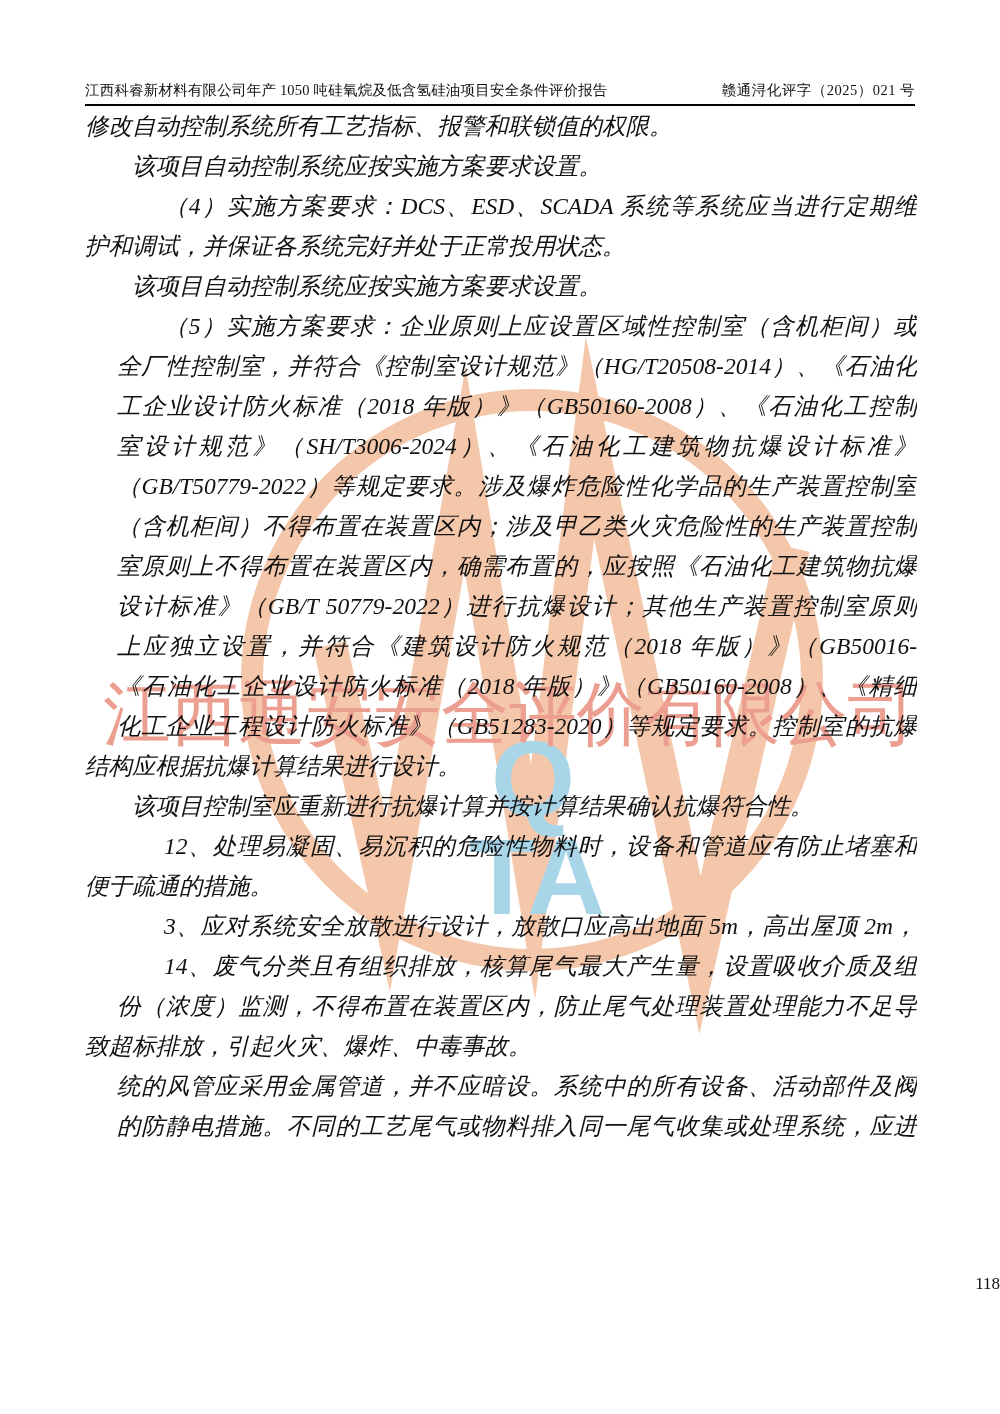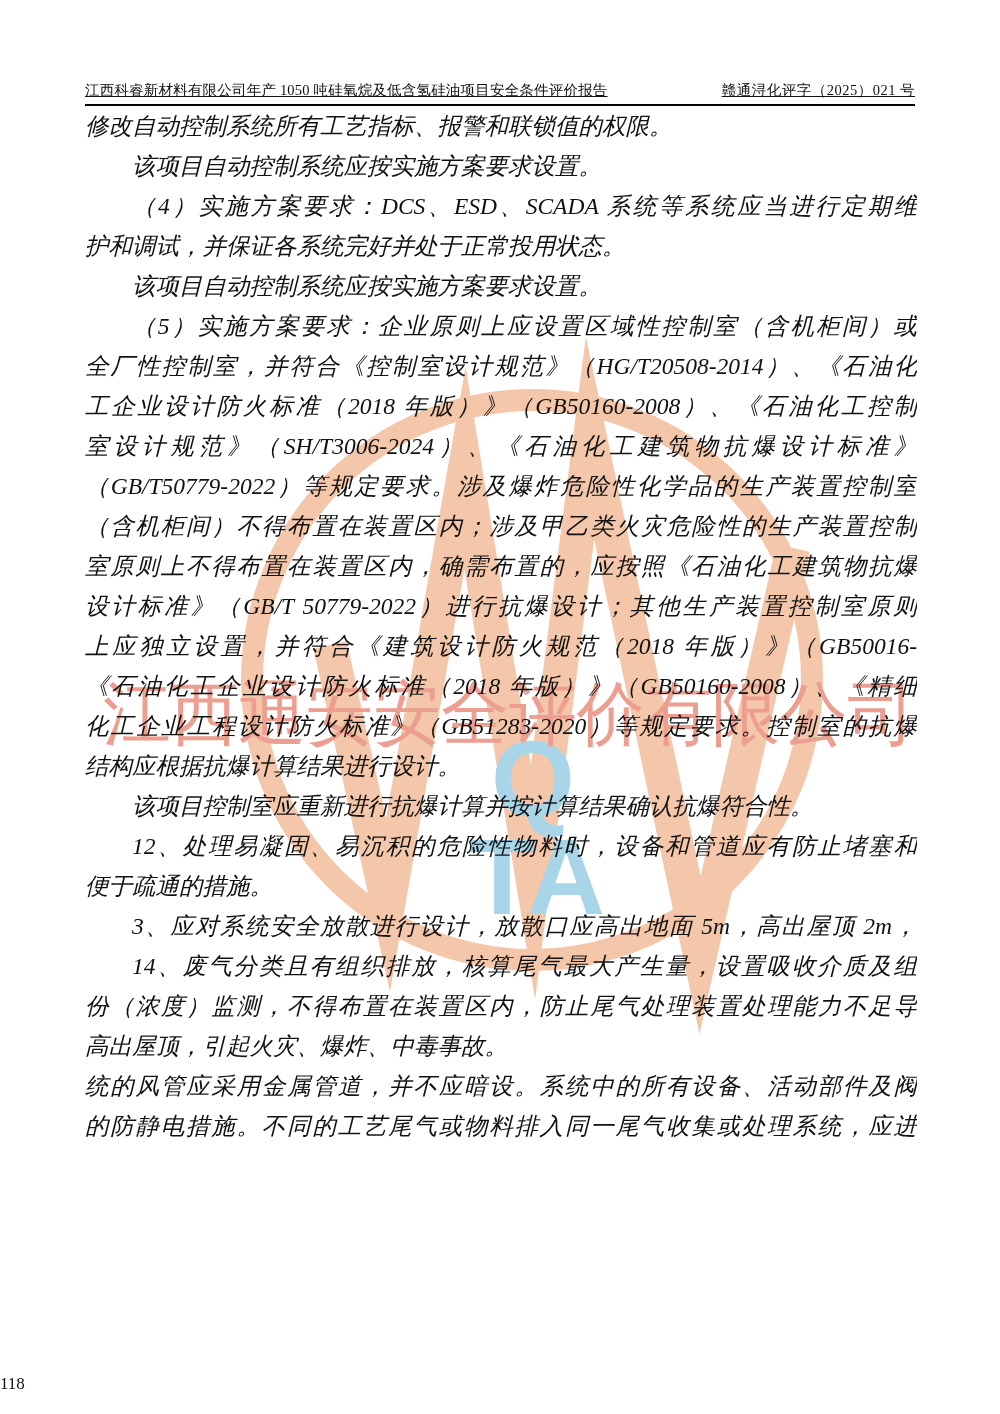--- a/index.html
+++ b/index.html
@@ -29,21 +29,20 @@
     left: 85px; top: 72px;
     width: 830px;
     height: 34px;
     border-bottom: 2px solid #000000;
     display: flex;
     justify-content: space-between;
     align-items: flex-end;
     padding-bottom: 4px;
     font-size: 14.5px;
     z-index: 2;
-    text-decoration: underline;
   }
   .header .h-left  { letter-spacing: 0.2px; }
   .header .h-right { letter-spacing: 0.5px; }
 
   
   .body-text {
     position: absolute;
     left: 85px; top: 106px;
     width: 832px;
     z-index: 1;
@@ -52,29 +51,30 @@
     height: 40px;
     line-height: 40px;
     font-size: 23.5px;
     overflow: hidden;
     text-align: left;
     font-style: italic;
   }
   .line.full {
     text-align: justify;
     text-align-last: justify;
+    margin-left: 32px;
   }
   .line.indent { text-indent: 47px; }
 
   
   .page-number {
     position: absolute;
-    left: 0; top: 1374px;
+    left: 0; top: 1274px;
     width: 100%;
-    text-align: left;
+    text-align: right;
     font-size: 17px;
     z-index: 1;
   }
 </style>
 </head>
 <body>
 
 <div class="page">
 
   <svg class="watermark" viewBox="0 0 1000 1414" xmlns="http://www.w3.org/2000/svg">
@@ -111,20 +111,20 @@
       <div class="line full">上应独立设置，并符合《建筑设计防火规范（2018 年版）》（GB50016-2014）、</div>
       <div class="line full">《石油化工企业设计防火标准（2018 年版）》（GB50160-2008）、《精细</div>
       <div class="line full">化工企业工程设计防火标准》（GB51283-2020）等规定要求。控制室的抗爆</div>
       <div class="line">结构应根据抗爆计算结果进行设计。</div>
       <div class="line indent">该项目控制室应重新进行抗爆计算并按计算结果确认抗爆符合性。</div>
       <div class="line indent full">12、处理易凝固、易沉积的危险性物料时，设备和管道应有防止堵塞和</div>
       <div class="line">便于疏通的措施。</div>
       <div class="line indent full">3、应对系统安全放散进行设计，放散口应高出地面 5m，高出屋顶 2m，</div>
       <div class="line indent full">14、废气分类且有组织排放，核算尾气最大产生量，设置吸收介质及组</div>
       <div class="line full">份（浓度）监测，不得布置在装置区内，防止尾气处理装置处理能力不足导</div>
-      <div class="line">高出屋顶，引起火灾、爆炸、中毒事故。</div>
+      <div class="line">致超标排放，引起火灾、爆炸、中毒事故。</div>
       <div class="line full">统的风管应采用金属管道，并不应暗设。系统中的所有设备、活动部件及阀</div>
       <div class="line full">的防静电措施。不同的工艺尾气或物料排入同一尾气收集或处理系统，应进</div>
     </div>
 
   <div class="page-number">118</div>
 
 </div>
 
 </body></html>

